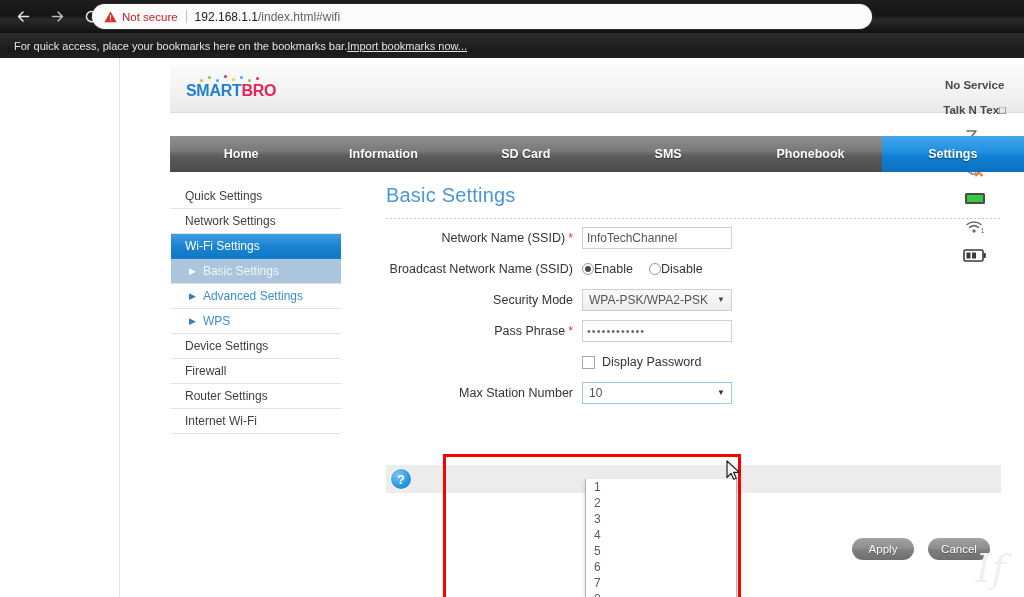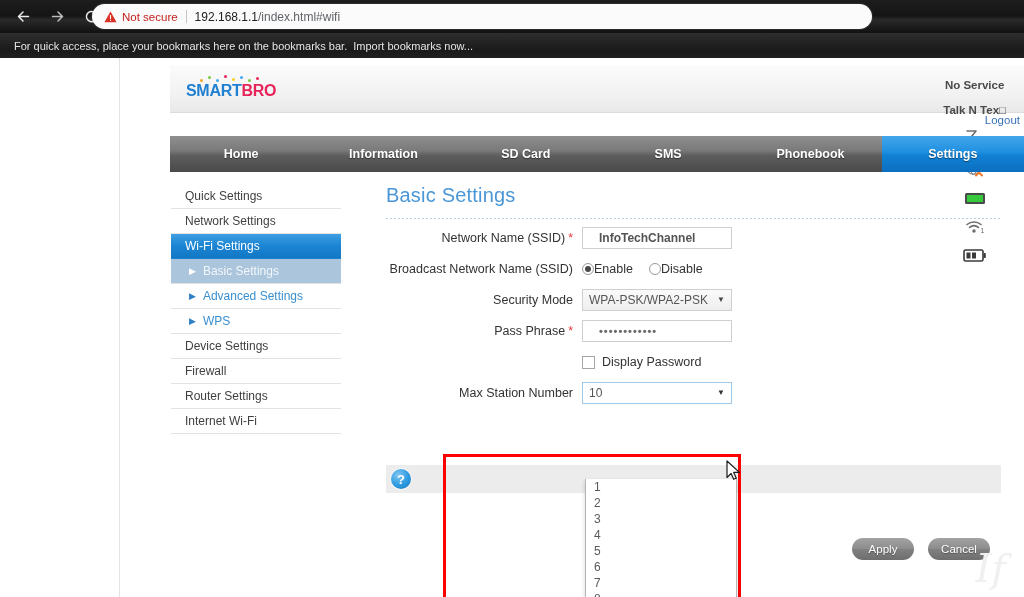--- a/index.html
+++ b/index.html
@@ -33,21 +33,21 @@
   .omni-sep { width: 1px; height: 13px; background: #c4c4c4; margin: 0 8px; flex: 0 0 auto; }
   .url { font-size: 12px; color: #202124; white-space: nowrap; }
   .url .dim { color: #5f6368; }
 
   .bookmark-bar {
     position: absolute; left: 0; top: 33px; width: 1024px; height: 25px;
     background: linear-gradient(180deg,#2e2e2e 0%,#242424 35%,#1a1a1a 70%,#202020 100%);
     display: flex; align-items: center; padding-left: 14px;
   }
   .bm-text { color: #e4e4e4; font-size: 11px; white-space: nowrap; }
-  .bm-link { color: #e4e4e4; font-size: 11px; margin-left: 6px; white-space: nowrap; }
+  .bm-link { color: #e4e4e4; font-size: 11px; text-decoration: underline; margin-left: 0; white-space: nowrap; }
   .chrome-fill {
     position: absolute; left: 0; top: 58px; width: 1024px; height: 12px;
     background: linear-gradient(180deg,#1b1b1b 0%,#0d0d0d 55%,#000 100%);
   }
 
   
   .viewport {
     position: absolute; left: 0; top: 58px; width: 1024px; height: 539px;
     background: #ffffff; overflow: hidden;
   }
@@ -130,23 +130,22 @@
   .frow { display: flex; align-items: center; margin-bottom: 9px; height: 22px; }
   .flabel {
     width: 196px; text-align: right; padding-right: 9px;
     font-size: 12.5px; color: #333; white-space: nowrap;
   }
   .req { color: #e03a3a; margin-left: 3px; }
   .fctl { display: flex; align-items: center; }
 
   .txtbox {
     width: 150px; height: 22px; border: 1px solid #cfcfcf; background: #fff;
-    font-size: 12px; color: #545454; padding: 0 16px; line-height: 20px;
+    font-size: 12px; color: #545454; padding: 0 4px; line-height: 20px;
     font-family: "Liberation Sans", sans-serif;
-    font-weight: bold;
   }
   .txtbox.pw { letter-spacing: 1px; color: #6a6a6a; font-size: 11px; }
 
   .radio-wrap { display: flex; align-items: center; gap: 0; margin-right: 16px; font-size: 12.5px; color: #333; justify-content: flex-end; }
   .radio {
     width: 12px; height: 12px; border-radius: 50%; border: 1px solid #9a9a9a;
     background: #fff; position: relative; flex: 0 0 auto;
   }
   .radio.on:after {
     content: ""; position: absolute; left: 2px; top: 2px; width: 6px; height: 6px;
@@ -315,23 +314,20 @@
           <svg width="24" height="15" viewBox="0 0 24 15">
               <rect x="1" y="2" width="19" height="11" rx="1.5" stroke="#3a3a3a" stroke-width="1.6" fill="#fff"></rect>
               <rect x="20.6" y="5" width="2.2" height="5" rx="0.8" fill="#3a3a3a"></rect>
               <rect x="3.5" y="4.5" width="4" height="6" fill="#3a3a3a"></rect>
               <rect x="9" y="4.5" width="4" height="6" fill="#3a3a3a"></rect>
             </svg>
         </span>
       </div>
     </div>
 
-    <div class="logout-row">
-      <span class="logout-link">Logout</span>
-    </div>
 
     <div class="navtabs">
       <div class="navtab">Home</div>
       <div class="navtab">Information</div>
       <div class="navtab">SD Card</div>
       <div class="navtab">SMS</div>
       <div class="navtab">Phonebook</div>
       <div class="navtab active">Settings</div>
     </div>
 

